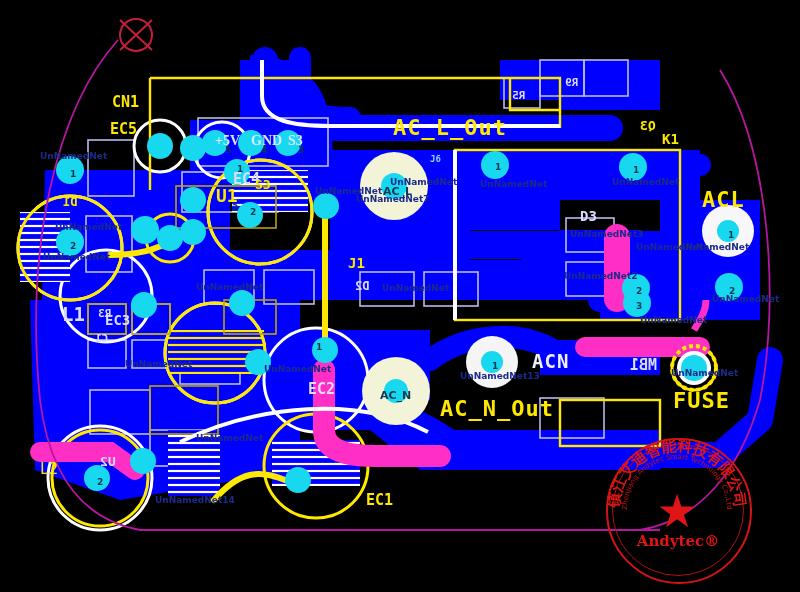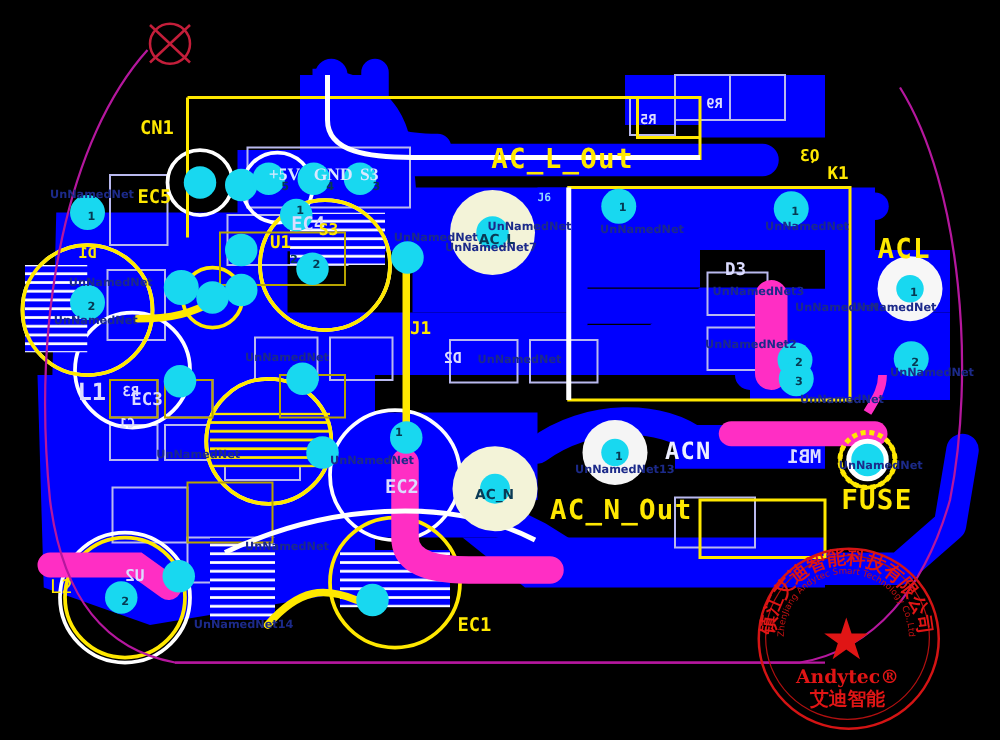--- a/index.html
+++ b/index.html
@@ -254,28 +254,28 @@
         <line x1="120" y1="20" x2="152" y2="50"></line>
         <line x1="152" y1="20" x2="120" y2="50"></line>
       </g>
 
     </svg>
   </div>
 
 
   <div id="designator-layer">
       <div class="lbl" style="left: 112px; top: 95px; color: rgb(255, 232, 0); font-size: 15px; font-weight: bold;">CN1</div>
-      <div class="lbl" style="left: 110px; top: 122px; color: rgb(255, 232, 0); font-size: 15px; font-weight: bold; margin-top: 28px;">EC5</div>
+      <div class="lbl" style="left: 110px; top: 122px; color: rgb(255, 232, 0); font-size: 15px; font-weight: bold;">EC5</div>
       <div class="lbl" style="left: 233px; top: 172px; color: rgb(220, 220, 255); font-size: 15px; font-weight: bold;">EC4</div>
       <div class="lbl" style="left: 105px; top: 313px; color: rgb(220, 220, 255); font-size: 14px; font-weight: bold;">EC3</div>
       <div class="lbl" style="left: 308px; top: 382px; color: rgb(220, 220, 255); font-size: 15px; font-weight: bold;">EC2</div>
       <div class="lbl" style="left: 366px; top: 493px; color: rgb(255, 232, 0); font-size: 15px; font-weight: bold; text-align: right;">EC1</div>
-      <div class="lbl" style="left: 216px; top: 187px; color: rgb(255, 232, 0); font-size: 14px; font-weight: bold;">U1</div>
+      <div class="lbl" style="left: 216px; top: 187px; color: rgb(255, 232, 0); font-size: 18px; font-weight: bold;">U1</div>
       <div class="lbl mir" style="left: 100px; top: 455px; color: rgb(220, 220, 255); font-size: 13px; font-weight: bold;">U2</div>
-      <div class="lbl" style="left: 328px; top: 256px; color: rgb(255, 232, 0); font-size: 14px; font-weight: bold;">J1</div>
+      <div class="lbl" style="left: 328px; top: 256px; color: rgb(255, 232, 0); font-size: 14px; font-weight: bold; padding-left: 20px;">J1</div>
       <div class="lbl" style="left: 430px; top: 155px; color: rgb(143, 214, 255); font-size: 9px; font-weight: bold;">J6</div>
       <div class="lbl" style="left: 62px; top: 305px; color: rgb(220, 220, 255); font-size: 19px; font-weight: bold;">L1</div>
       <div class="lbl" style="left: 40px; top: 462px; color: rgb(255, 232, 0); font-size: 15px; font-weight: normal;">L2</div>
       <div class="lbl mir" style="left: 63px; top: 196px; color: rgb(255, 232, 0); font-size: 12px; font-weight: bold;">D1</div>
       <div class="lbl mir" style="left: 355px; top: 280px; color: rgb(220, 220, 255); font-size: 12px; font-weight: bold;">D2</div>
       <div class="lbl" style="left: 580px; top: 209px; color: rgb(220, 220, 255); font-size: 14px; font-weight: bold;">D3</div>
       <div class="lbl mir" style="left: 98px; top: 308px; color: rgb(220, 220, 255); font-size: 11px; font-weight: bold;">R3</div>
       <div class="lbl mir" style="left: 512px; top: 90px; color: rgb(220, 220, 255); font-size: 11px; font-weight: bold;">R5</div>
       <div class="lbl mir" style="left: 565px; top: 77px; color: rgb(220, 220, 255); font-size: 11px; font-weight: bold;">R9</div>
       <div class="lbl mir" style="left: 95px; top: 333px; color: rgb(220, 220, 255); font-size: 11px; font-weight: bold;">C1</div>
@@ -360,17 +360,16 @@
       </defs>
       <text font-size="15" fill="#e01515" font-family="DejaVu Sans, Liberation Sans, sans-serif" font-weight="bold">
         <textPath href="#arcTop" startOffset="50%" text-anchor="middle" id="sealCn">镇江艾迪智能科技有限公司</textPath>
       </text>
       <text font-size="7" fill="#c81212" font-family="DejaVu Sans, Liberation Sans, sans-serif">
         <textPath href="#arcTop2" startOffset="50%" text-anchor="middle" id="sealEn">ZhenJiang Andytec Smart Technology Co.,Ltd</textPath>
       </text>
     </svg>
     <div class="star">★</div>
     <div class="brand">Andytec®</div>
-    <div class="brand-cn">艾迪智能</div>
   </div>
 
 
 </div>
 
 </body></html>

